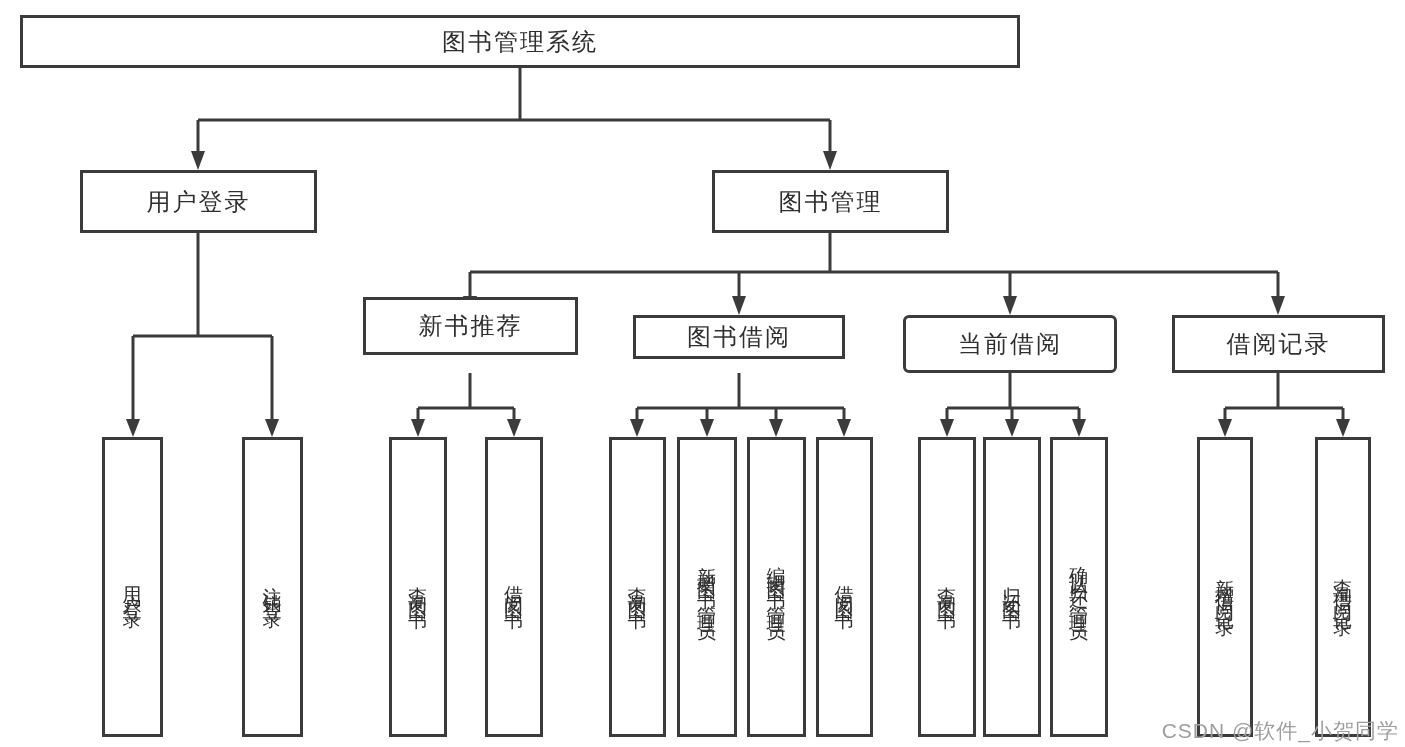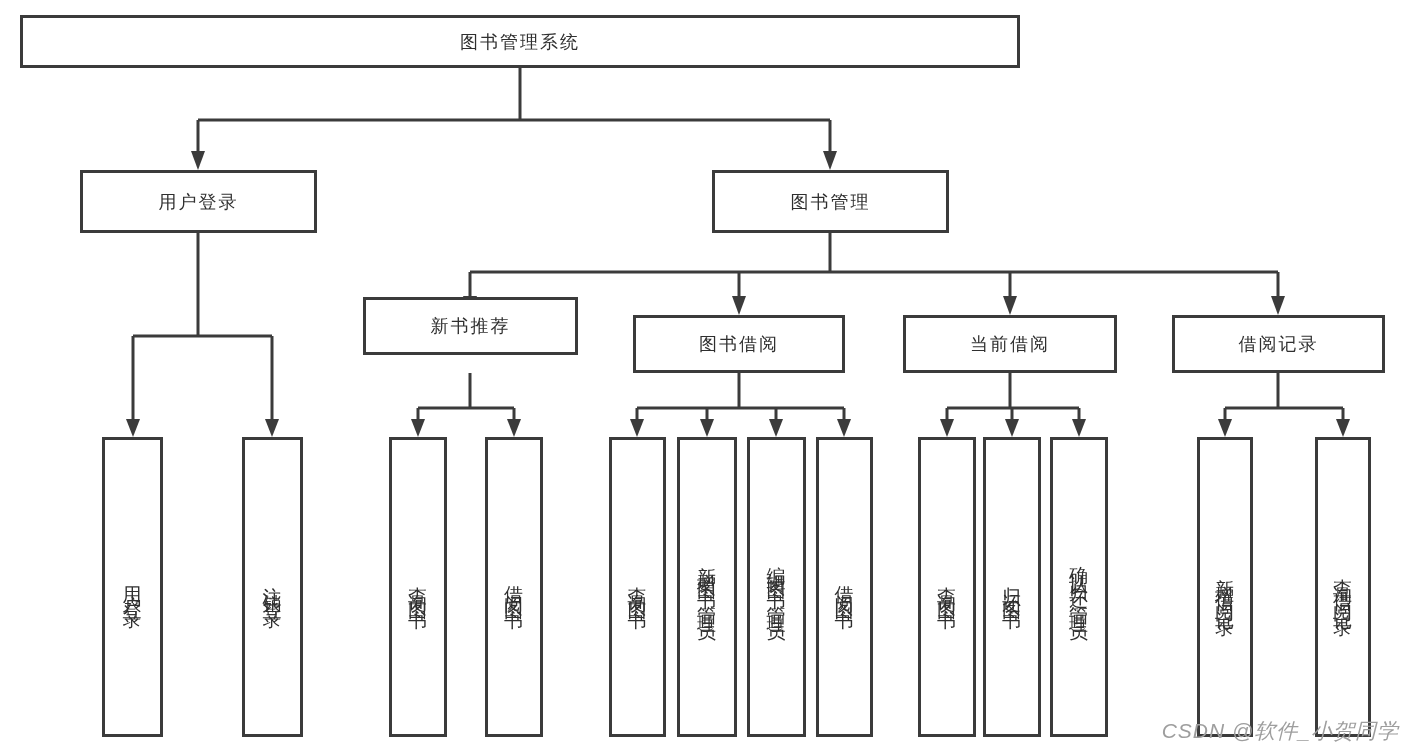--- a/index.html
+++ b/index.html
@@ -21,41 +21,40 @@
     position: absolute;
     box-sizing: border-box;
     background: #ffffff;
     border: 3px solid #3b3b3b;
     display: flex;
     align-items: center;
     justify-content: center;
     color: #2f2f2f;
     z-index: 2;
   }
-  .hbox { font-size: 18px; letter-spacing: 2px; }
+  .hbox { font-size: 24px; letter-spacing: 2px; }
   .leaf {
     top: 437px;
     height: 300px;
     font-size: 19px;
   }
   .vtext {
     writing-mode: vertical-lr;
     text-orientation: mixed;
     letter-spacing: 8px;
     line-height: 1.0;
   }
   .watermark {
     position: absolute;
     right: 6px;
     bottom: 2px;
     font-size: 21px;
     color: #9e9e9e;
     letter-spacing: 1px;
     z-index: 3;
-    font-style: italic;
   }
 </style>
 </head>
 <body>
 
 <div id="stage">
 
   <svg id="wires" viewBox="0 0 1405 747" xmlns="http://www.w3.org/2000/svg">
     <g stroke="#3b3b3b" stroke-width="3" fill="none">
 
@@ -132,24 +131,24 @@
   <div class="box hbox" style="left:80px; top:170px; width:237px; height:63px;">
     <span>用户登录</span>
   </div>
   <div class="box hbox" style="left:712px; top:170px; width:237px; height:63px;">
     <span>图书管理</span>
   </div>
 
   <div class="box hbox" style="left:363px; top:297px; width:215px; height:58px;">
     <span>新书推荐</span>
   </div>
-  <div class="box hbox" style="left:633px; top:315px; width:212px; height:58px;">
+  <div class="box hbox" style="left:633px; top:315px; width:212px; height:44px;">
     <span>图书借阅</span>
   </div>
-  <div class="box hbox" style="left:903px; top:315px; width:214px; height:58px;">
+  <div class="box hbox" style="left:903px; top:315px; width:214px; height:58px;border-radius:6px;">
     <span>当前借阅</span>
   </div>
   <div class="box hbox" style="left:1172px; top:315px; width:213px; height:58px;">
     <span>借阅记录</span>
   </div>
 
   <div class="box leaf vtext" style="left:102px; width:61px;">
     <span>用户登录</span>
   </div>
   <div class="box leaf vtext" style="left:242px; width:61px;">

